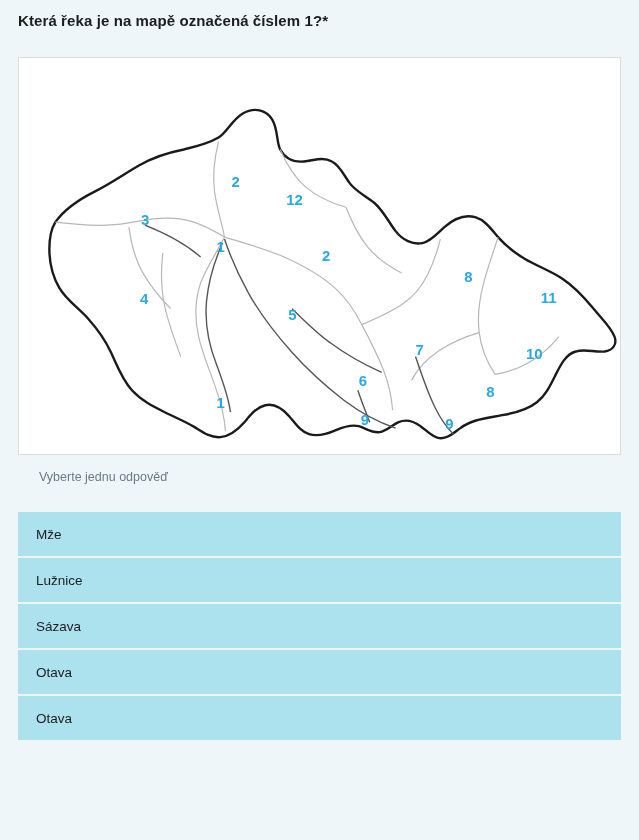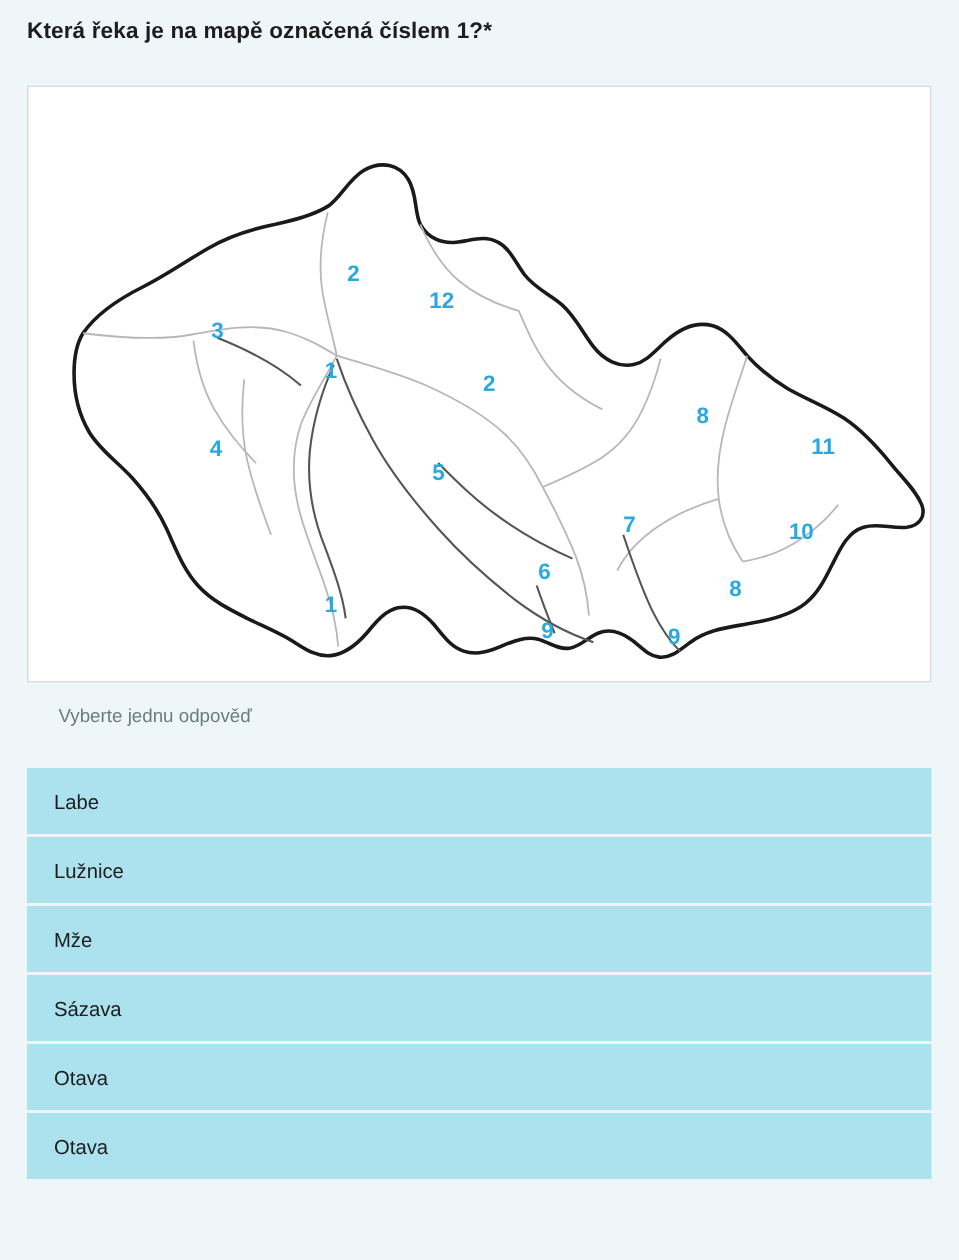--- a/index.html
+++ b/index.html
@@ -151,27 +151,24 @@
         <text class="map-label" x="343" y="369">9</text>
         <text class="map-label" x="428" y="373">9</text>
       </g>
     </svg>
   </div>
 
   <div class="hint">Vyberte jednu odpověď</div>
 
   <div class="options">
     <div class="option">
-      <span>Labe</span>
+      <span>Mže</span>
     </div>
     <div class="option">
       <span>Lužnice</span>
-    </div>
-    <div class="option">
-      <span>Mže</span>
     </div>
     <div class="option">
       <span>Sázava</span>
     </div>
     <div class="option">
       <span>Otava</span>
     </div>
     <div class="option">
       <span>Otava</span>
     </div>

